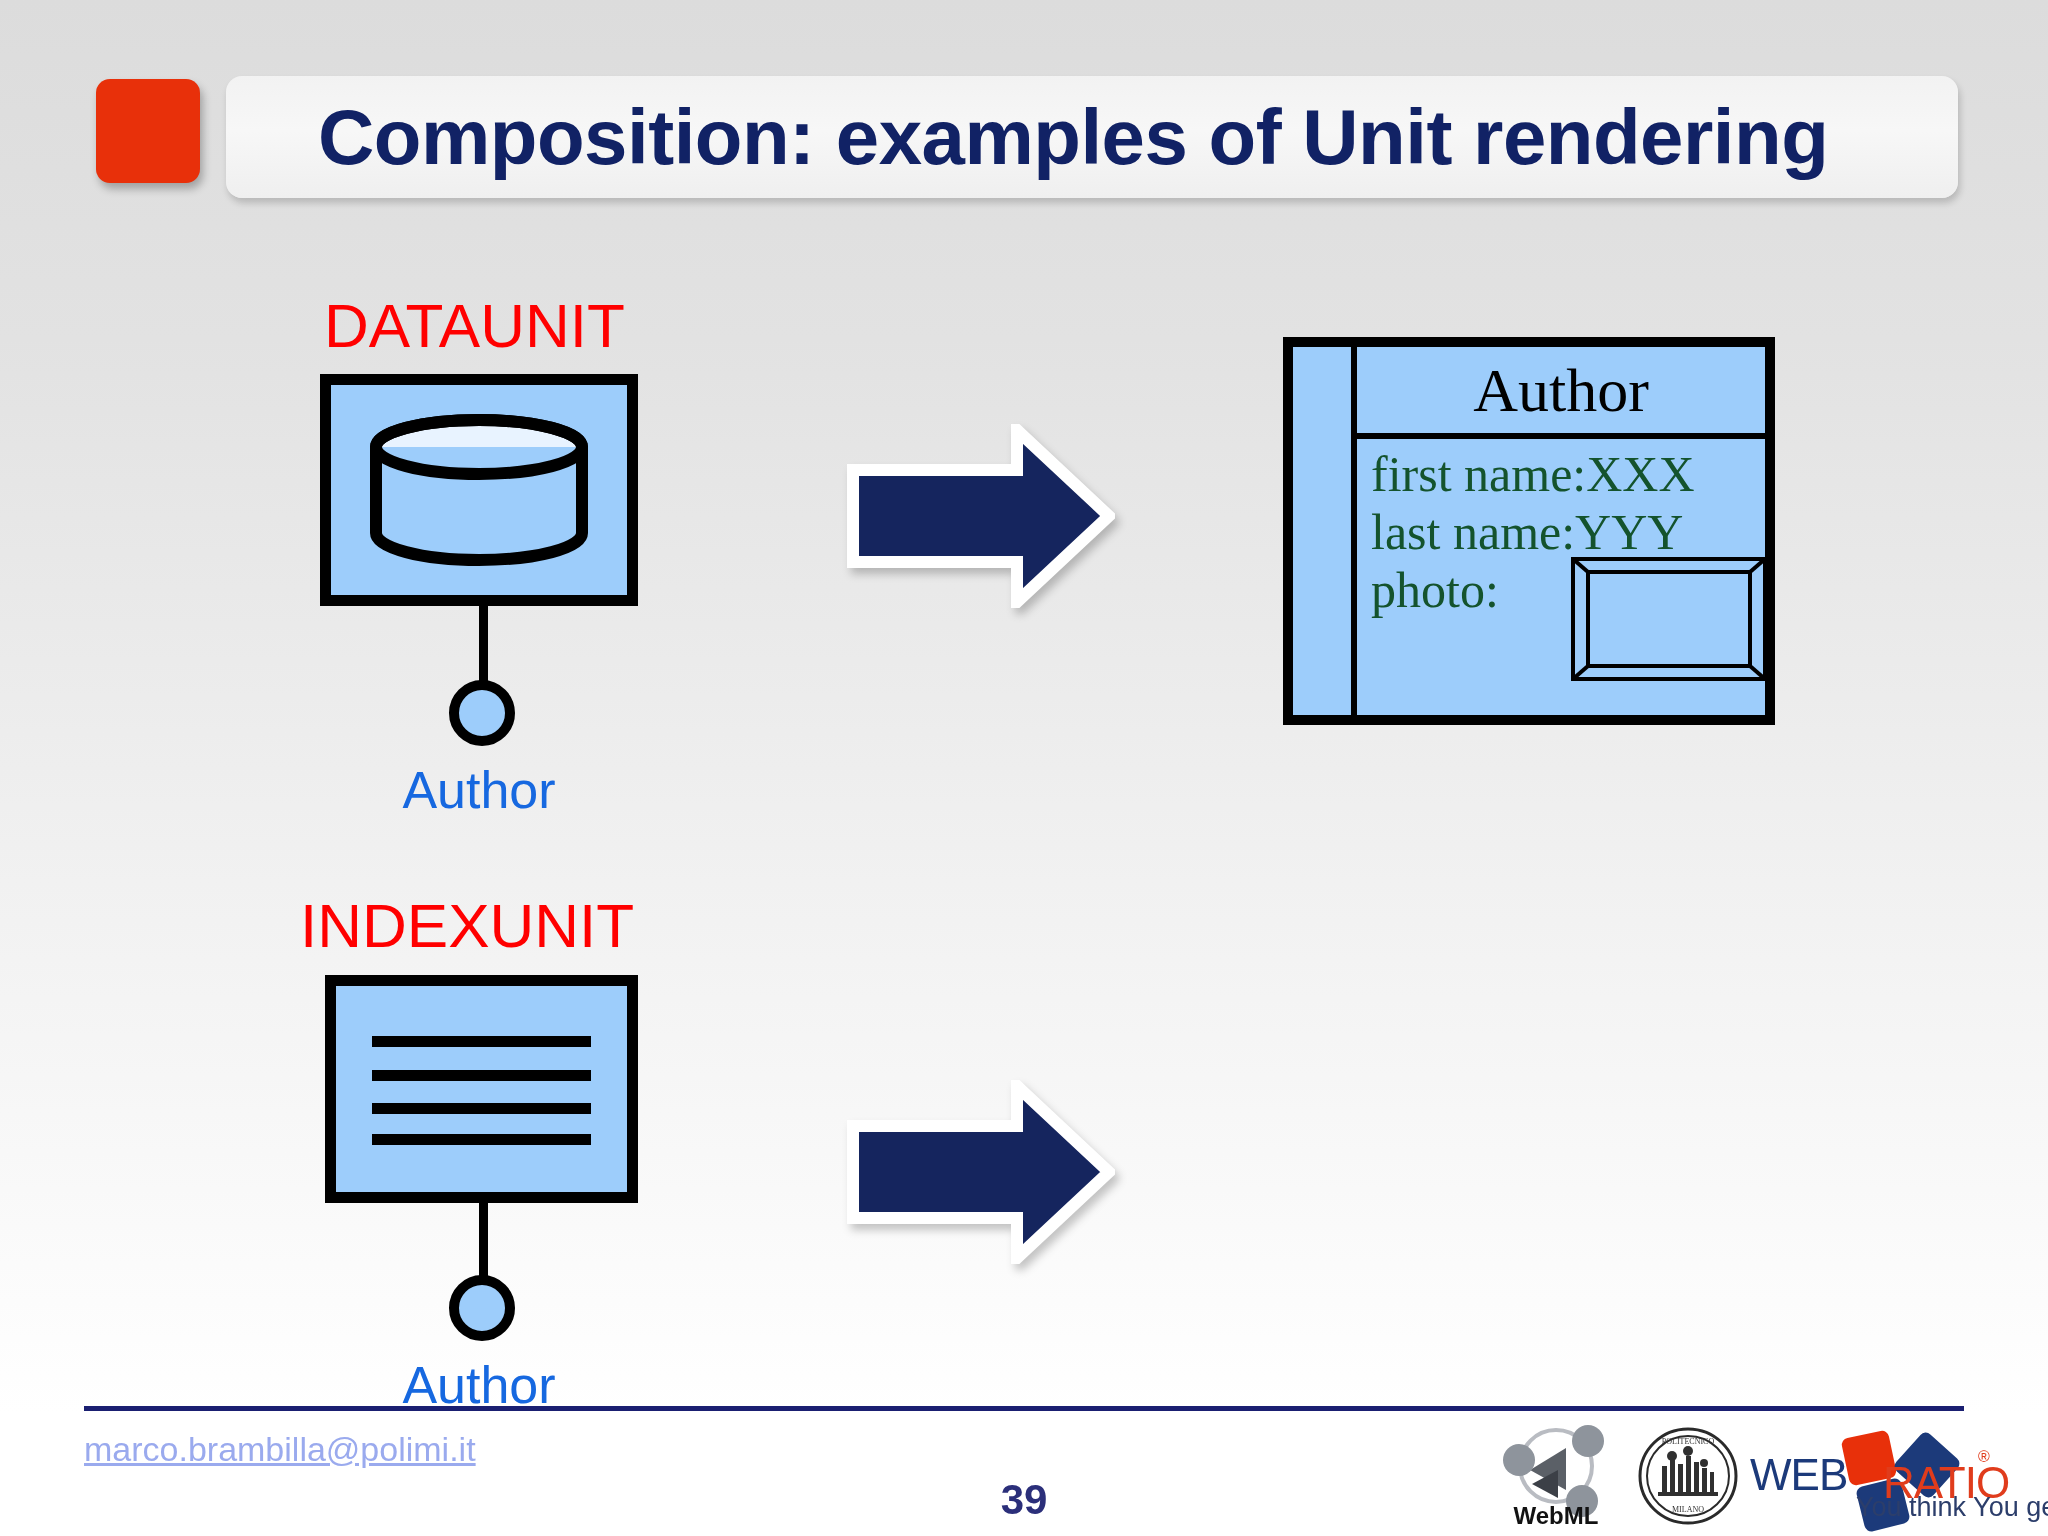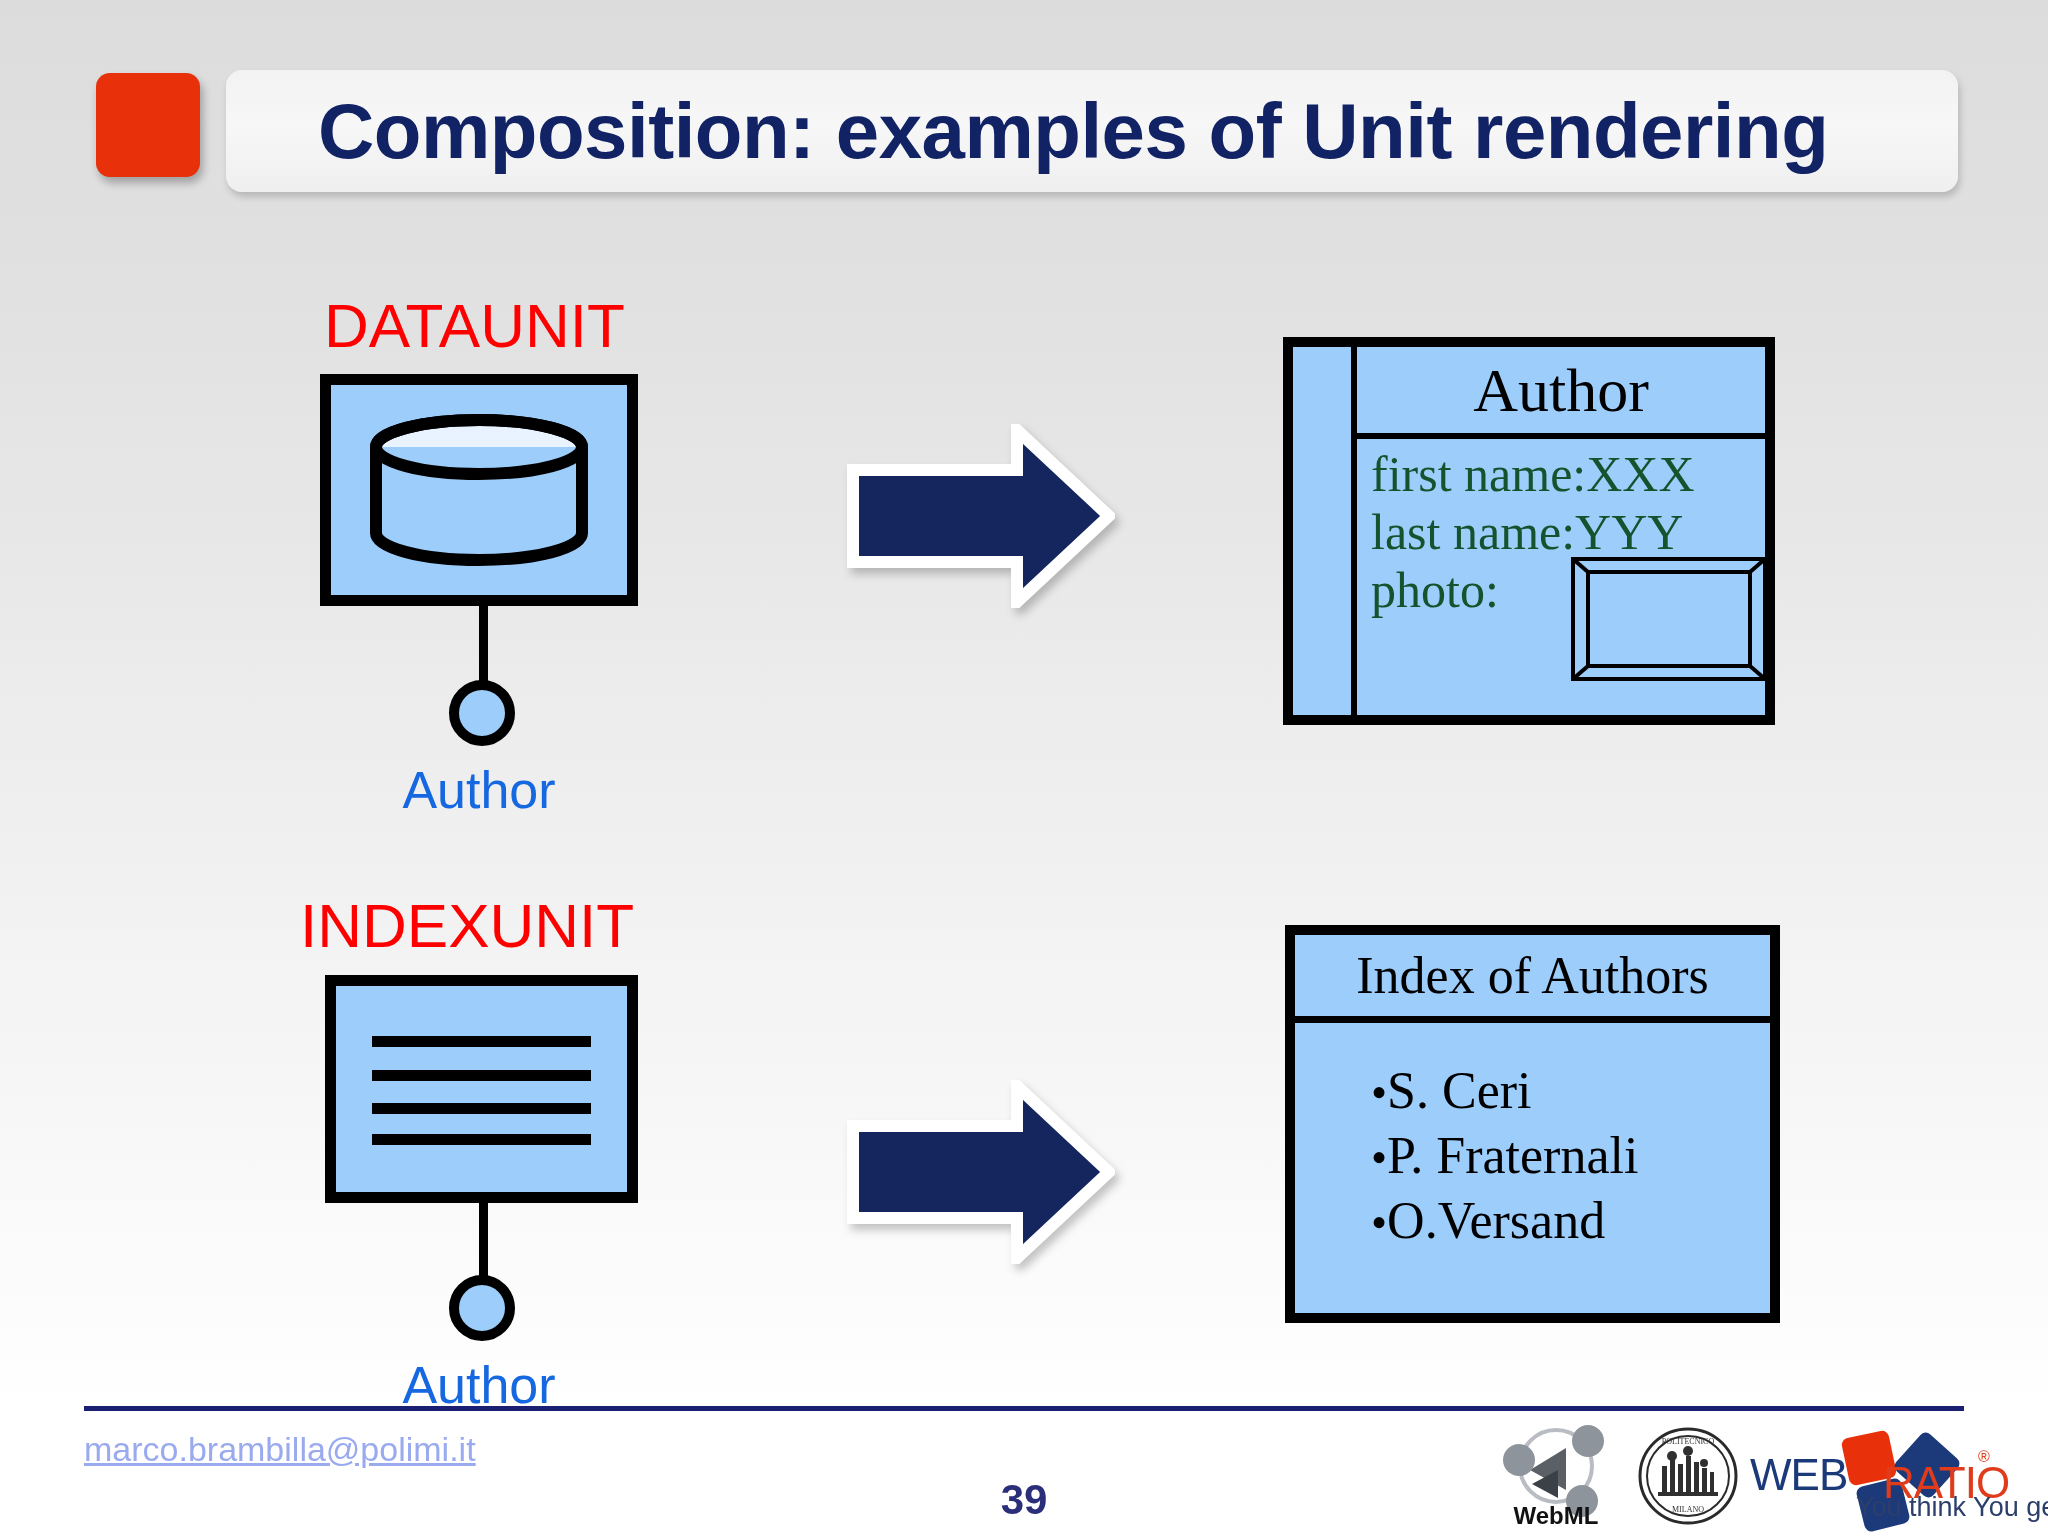--- a/index.html
+++ b/index.html
@@ -15,21 +15,21 @@
     width: 2048px;
     height: 1536px;
     overflow: hidden;
     background: linear-gradient(to bottom, #dcdcdc 0%, #e2e2e2 22%, #eeeeee 50%, #f8f8f8 75%, #ffffff 92%, #ffffff 100%);
   }
 
   
   #title-bar {
     position: absolute;
     left: 96px;
-    top: 70px;
+    top: 76px;
     width: 1862px;
     height: 122px;
   }
   #title-panel {
     position: absolute;
     left: 130px;
     top: 0px;
     width: 1732px;
     height: 122px;
     background: linear-gradient(to bottom, #f2f2f2 0%, #f7f7f7 45%, #efefef 100%);
@@ -318,34 +318,20 @@
   </div>
 
   <div class="connector" style="left:479px; top:1203px; height:78px;"></div>
   <div class="unit-circle" style="left:449px; top:1275px;"></div>
   <div class="blue-label" style="left:320px; top:1355px; width:318px;">Author</div>
 
   <svg class="big-arrow" style="left:847px; top:1080px;" viewBox="0 0 268 184">
     <polygon points="6,46 170,46 170,6 262,92 170,178 170,138 6,138" fill="#15255e" stroke="#ffffff" stroke-width="12" stroke-linejoin="miter"></polygon>
   </svg>
 
-  <div class="page-box serif" style="left:1285px; top:925px; width:495px; height:398px;">
-    <div id="index-page-title">Index of Authors</div>
-    <div id="index-page-body">
-      <div class="index-item">
-        <span class="bullet">•</span><span>S. Ceri</span>
-      </div>
-      <div class="index-item">
-        <span class="bullet">•</span><span>P. Fraternali</span>
-      </div>
-      <div class="index-item">
-        <span class="bullet">•</span><span>O.Versand</span>
-      </div>
-    </div>
-  </div>
 
   <div id="footer-rule"></div>
 
   <div id="footer-links">
     <a class="footer-link" href="#">marco.brambilla@polimi.it</a>
   </div>
 
   <div id="page-number">39</div>
 
   <div id="logos">

